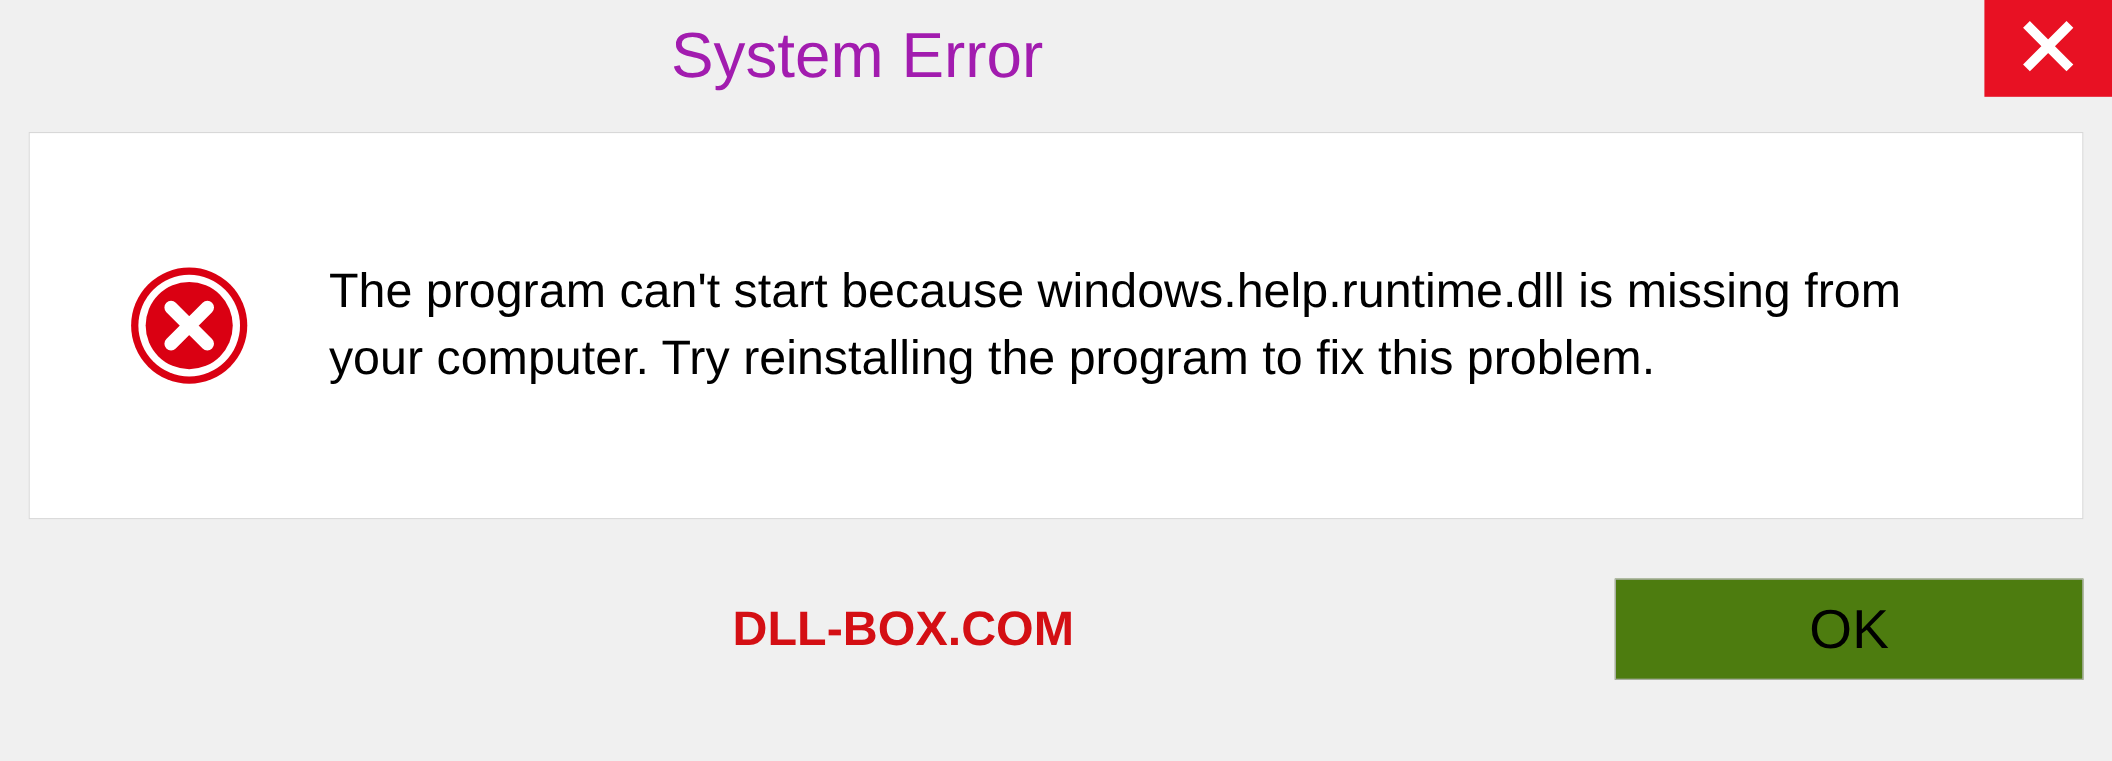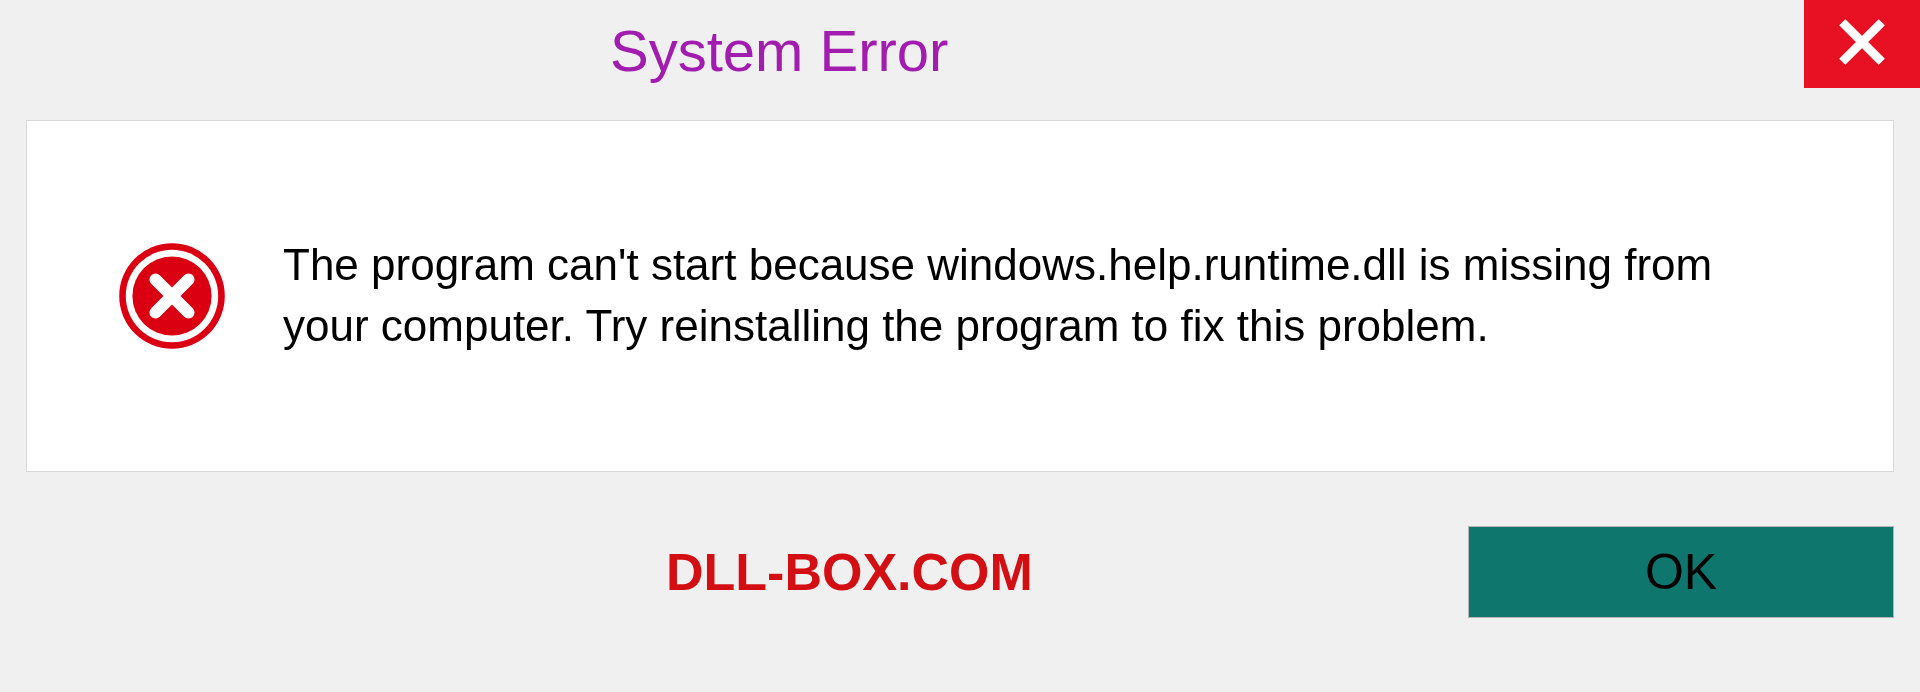--- a/index.html
+++ b/index.html
@@ -44,20 +44,21 @@
       height: 50px;
     }
     .content-panel {
       margin: 20px 26px 0 26px;
       background: #ffffff;
       border: 1px solid #d8d8d8;
       height: 352px;
       display: flex;
       align-items: center;
       padding: 0 100px 0 90px;
+      gap: 16px;
     }
     .error-icon {
       flex-shrink: 0;
       margin-right: 56px;
     }
     .error-icon svg {
       width: 110px;
       height: 110px;
       display: block;
     }
@@ -71,30 +72,30 @@
       margin: 0 26px;
       height: 200px;
       display: flex;
       align-items: center;
       justify-content: flex-end;
       position: relative;
     }
     .branding {
       position: absolute;
       left: 640px;
-      font-size: 52px;
+      font-size: 44px;
       font-weight: 800;
       color: #d40f14;
       letter-spacing: 0px;
       font-family: Arial, "Arial Black", sans-serif;
     }
     .ok-btn {
       width: 426px;
       height: 92px;
-      background: #0f766e;
+      background: #4d7c0f;
       border: 1px solid #b5b5b5;
       font-size: 50px;
       color: #000;
       display: flex;
       align-items: center;
       justify-content: center;
       cursor: pointer;
       font-family: inherit;
     }
   </style>

